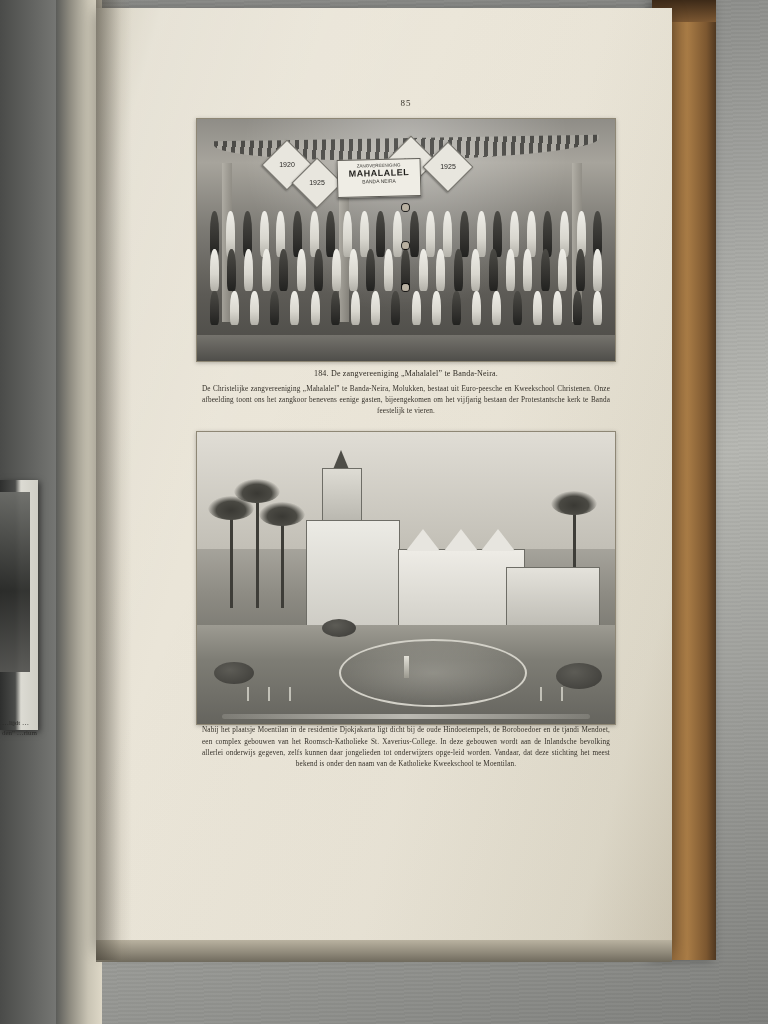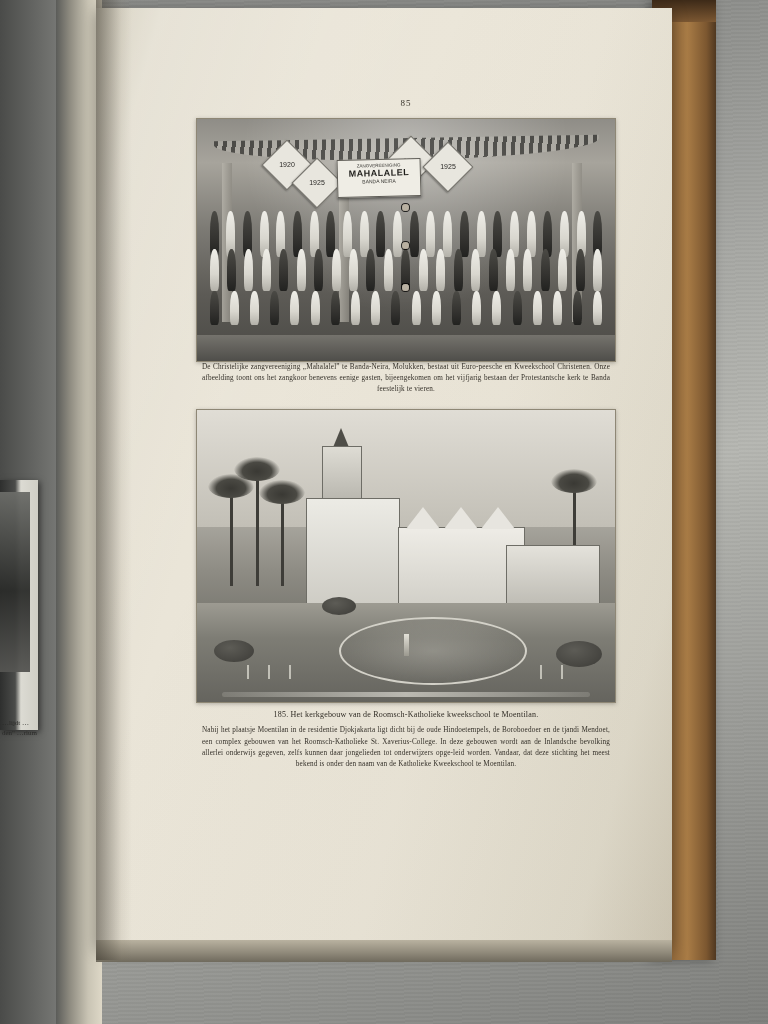--- a/index.html
+++ b/index.html
@@ -492,20 +492,21 @@
                   </div>
                   <div class="p pw" style="height:34px">
                     <i class="head"></i>
                   </div>
               </div>
               <div class="floor"></div>
             </div>
           </div>
         </div>
 
+        <div class="caption">184.  De zangvereeniging „Mahalalel” te Banda-Neira.</div>
         <div class="body-text">De Christelijke zangvereeniging „Mahalalel” te Banda-Neira, Molukken, bestaat uit Euro-peesche en Kweekschool Christenen. Onze afbeelding toont ons het zangkoor benevens eenige gasten, bijeengekomen om het vijfjarig bestaan der Protestantsche kerk te Banda feestelijk te vieren.</div>
 
         <div class="plate plate2">
           <div class="photo2">
             <div class="sky"></div>
 
             <div class="palm" style="left:8%;top:26%;height:34%;">
                 <i class="palm-top"></i>
               </div>
             <div class="palm" style="left:14%;top:20%;height:40%;">
@@ -538,21 +539,20 @@
             <div class="fence" style="left:22%;"></div>
             <div class="fence" style="left:82%;"></div>
             <div class="fence" style="left:87%;"></div>
 
             <div class="shrub" style="left:4%;bottom:14%;width:40px;height:22px;"></div>
             <div class="shrub" style="right:3%;bottom:12%;width:46px;height:26px;"></div>
             <div class="shrub" style="left:30%;bottom:30%;width:34px;height:18px;"></div>
           </div>
         </div>
 
-        <div class="caption">185.  Het kerkgebouw van de Roomsch-Katholieke kweekschool te Moentilan.</div>
         <div class="body-text">Nabij het plaatsje Moentilan in de residentie Djokjakarta ligt dicht bij de oude Hindoetempels, de Boroboedoer en de tjandi Mendoet, een complex gebouwen van het Roomsch-Katholieke St. Xaverius-College. In deze gebouwen wordt aan de Inlandsche bevolking allerlei onderwijs gegeven, zelfs kunnen daar jongelieden tot onderwijzers opge-leid worden. Vandaar, dat deze stichting het meest bekend is onder den naam van de Katholieke Kweekschool te Moentilan.</div>
 
       </div>
     </div>
 
     <div class="page-bottom-edge"></div>
     <div class="gutter-shadow"></div>
   </div>
 </div>
 

